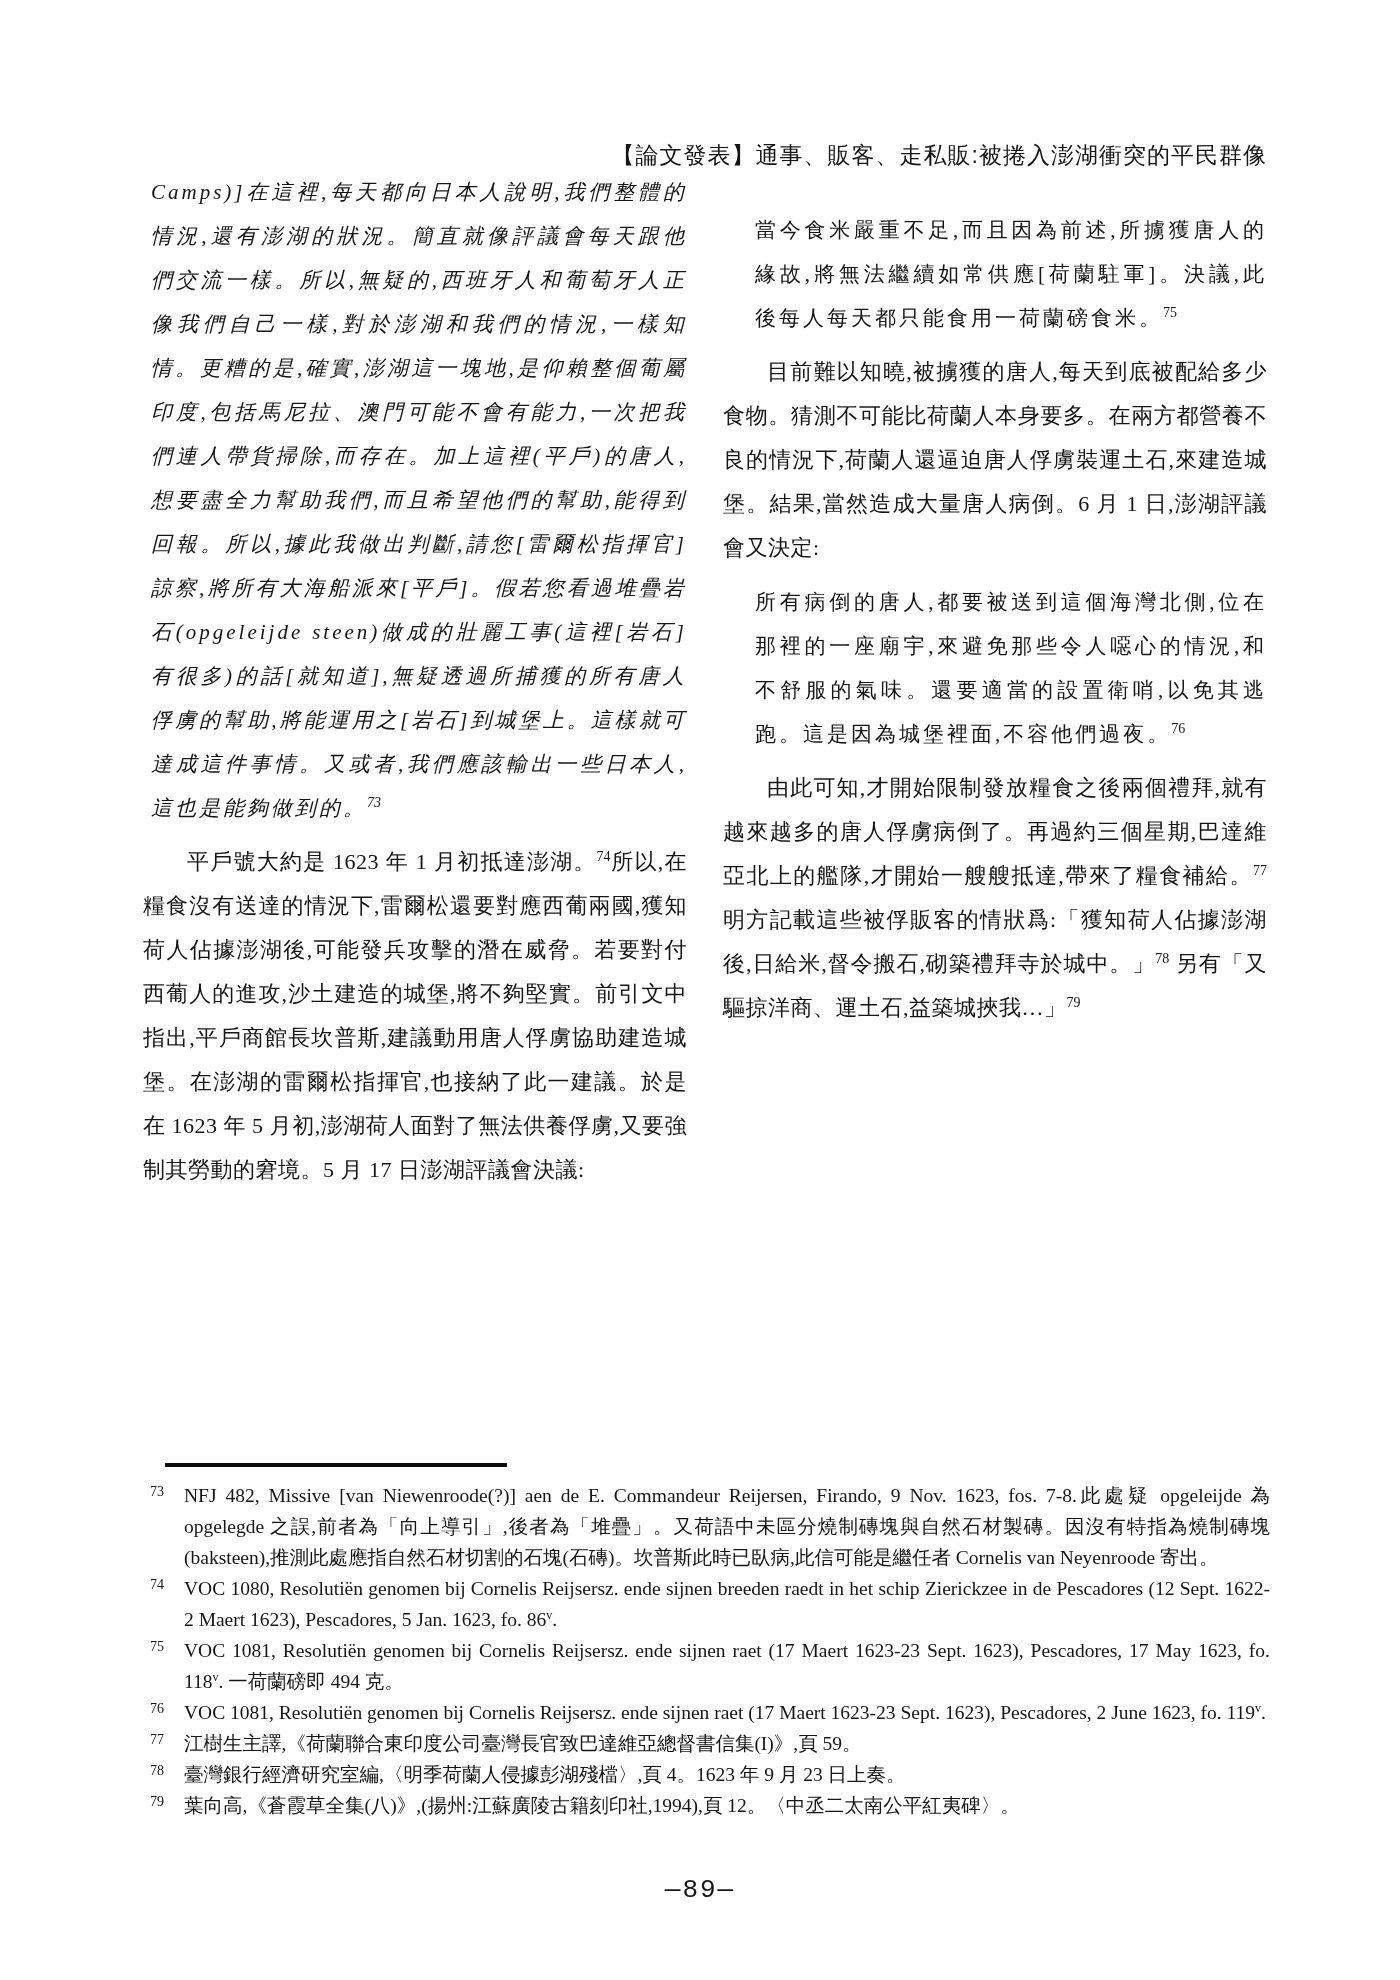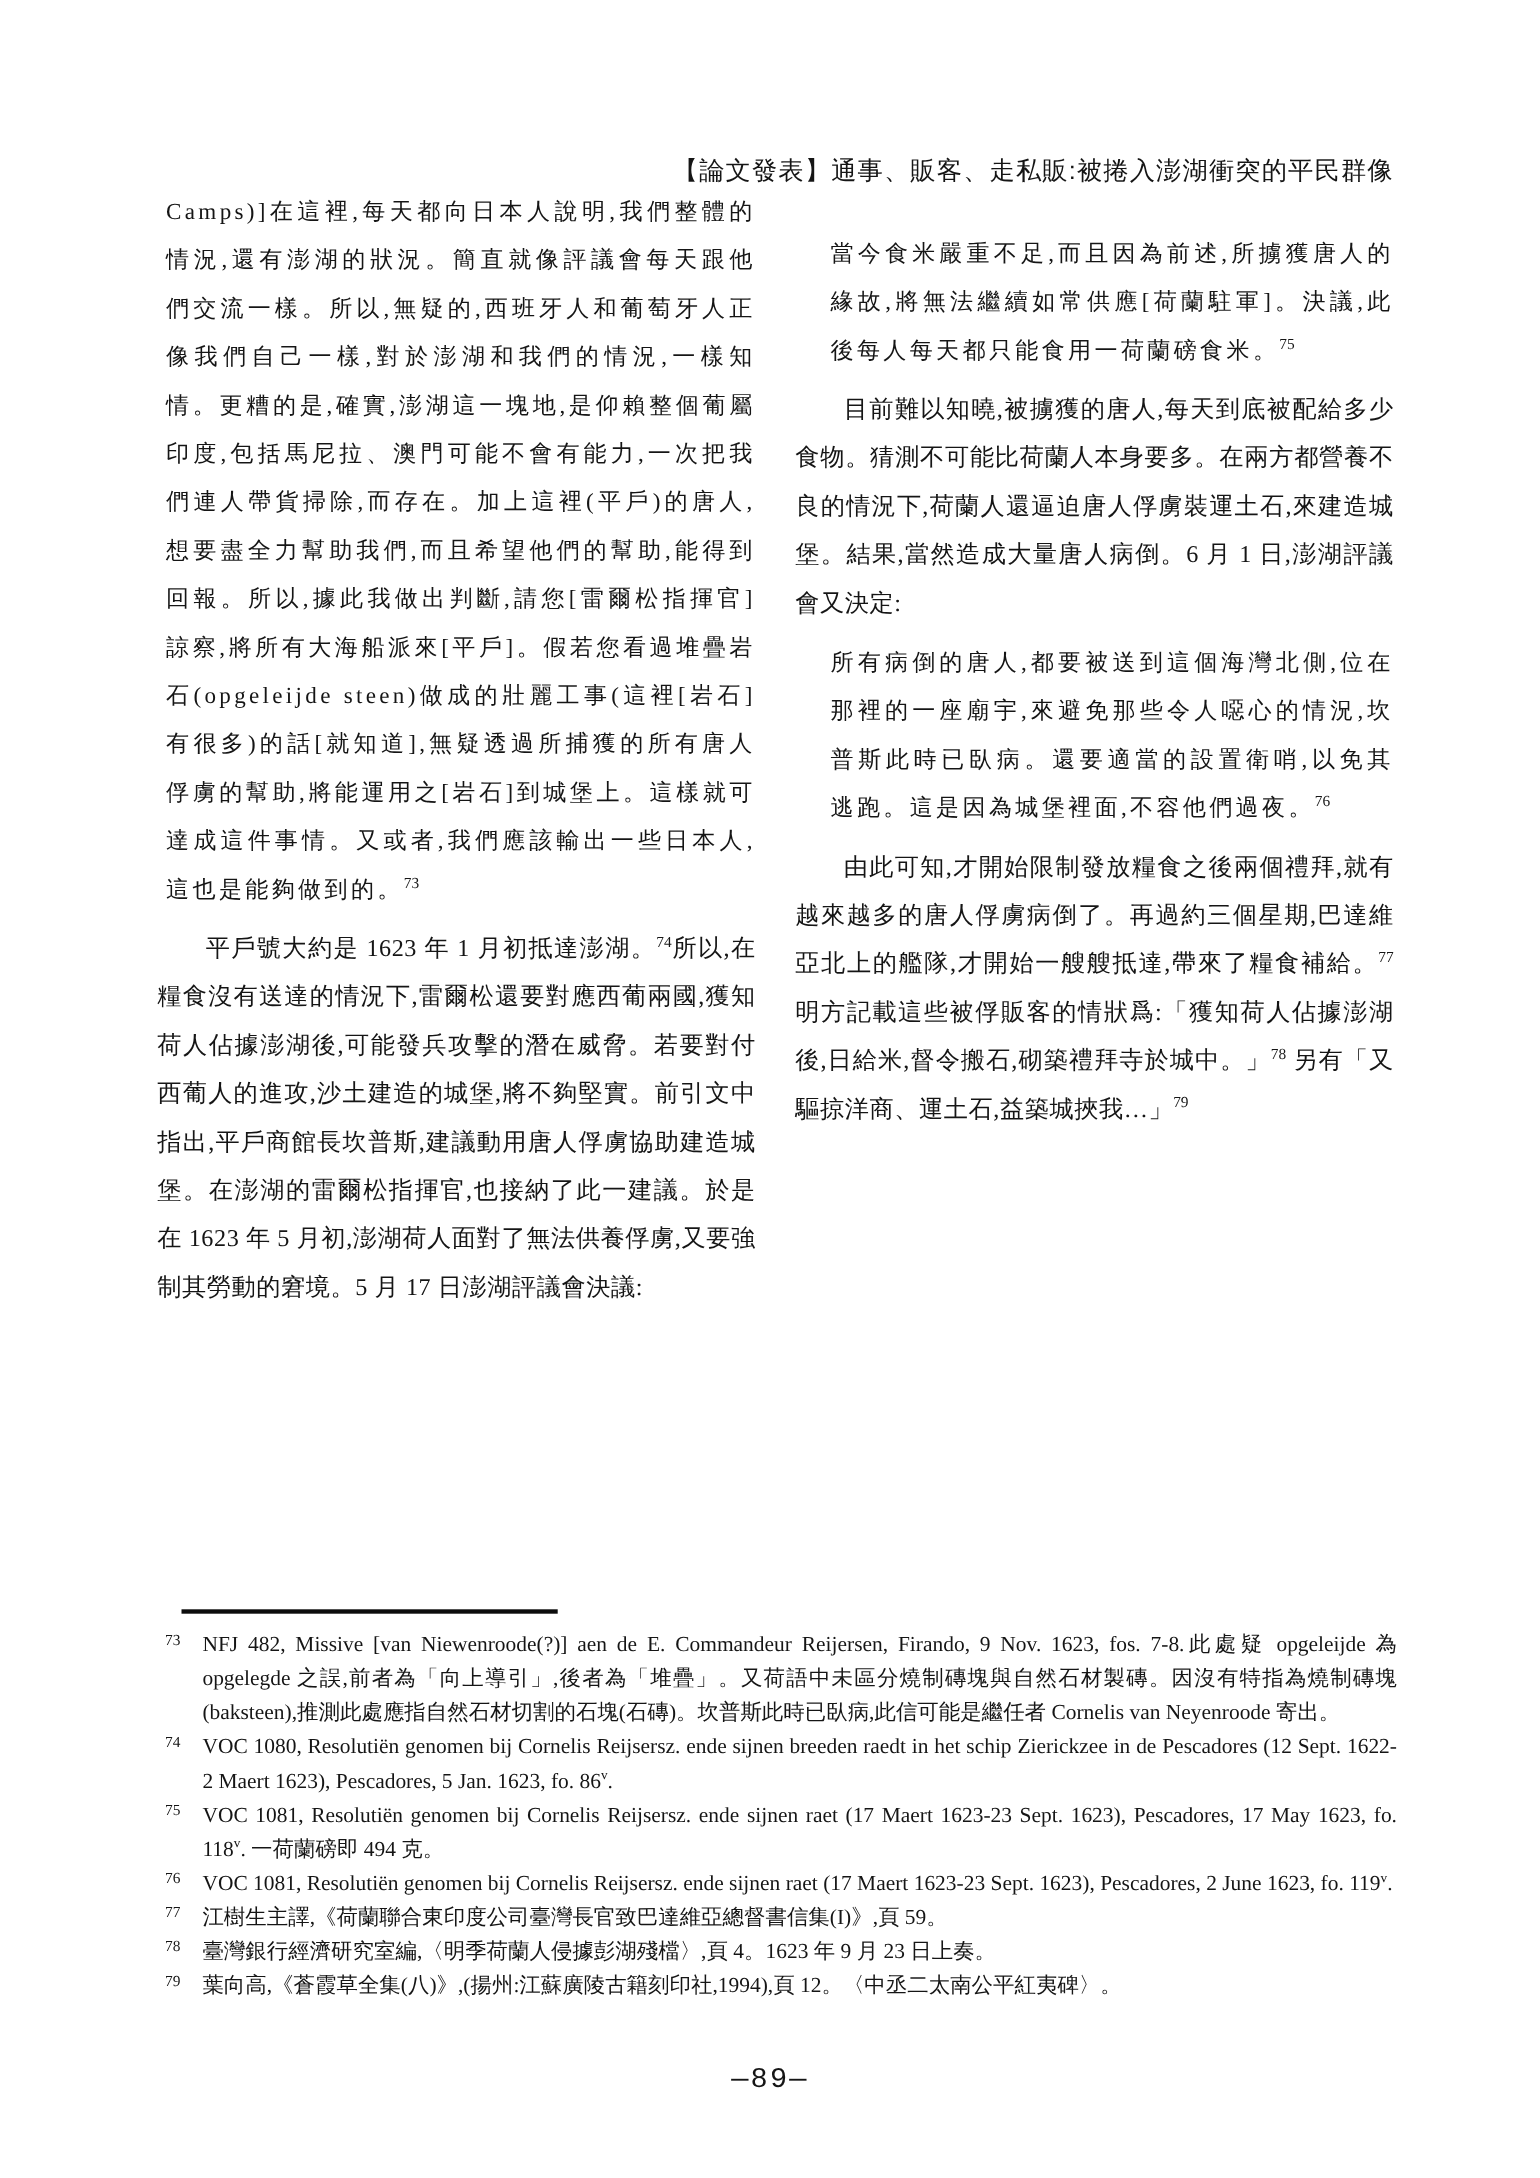--- a/index.html
+++ b/index.html
@@ -35,21 +35,21 @@
     line-height:44px;
     letter-spacing:0.5px;
   }
   p.block + p.block{margin-top:10px;}
   p.paragraph.indent{text-indent:2em;}
   p.quote{
     font-size:21px;
     line-height:44px;
     letter-spacing:3px;
   }
-  .col-left p.quote{margin-left:8px;}
+  .col-left p.quote{margin-left:8px;font-style:italic;}
   .col-right p.quote{margin-left:32px;}
   .col-right p.quote:first-child{margin-top:38px;}
   sup.fnref{
     font-size:14px;
     letter-spacing:0;
     line-height:0;
     vertical-align:super;
   }
   .footnote-sep{
     position:absolute;
@@ -93,21 +93,21 @@
   <div class="running-header">【論文發表】通事、販客、走私販:被捲入澎湖衝突的平民群像</div>
 
   <div class="columns">
     <div class="col col-left" id="col-left">
         <p class="block quote"><span>Camps)]在這裡,每天都向日本人說明,我們整體的情況,還有澎湖的狀況。簡直就像評議會每天跟他們交流一樣。所以,無疑的,西班牙人和葡萄牙人正像我們自己一樣,對於澎湖和我們的情況,一樣知情。更糟的是,確實,澎湖這一塊地,是仰賴整個葡屬印度,包括馬尼拉、澳門可能不會有能力,一次把我們連人帶貨掃除,而存在。加上這裡(平戶)的唐人,想要盡全力幫助我們,而且希望他們的幫助,能得到回報。所以,據此我做出判斷,請您[雷爾松指揮官]諒察,將所有大海船派來[平戶]。假若您看過堆疊岩石(opgeleijde steen)做成的壯麗工事(這裡[岩石]有很多)的話[就知道],無疑透過所捕獲的所有唐人俘虜的幫助,將能運用之[岩石]到城堡上。這樣就可達成這件事情。又或者,我們應該輸出一些日本人,這也是能夠做到的。</span><sup class="fnref">73</sup></p>
         <p class="block paragraph indent"><span>平戶號大約是 1623 年 1 月初抵達澎湖。</span><sup class="fnref">74</sup><span>所以,在糧食沒有送達的情況下,雷爾松還要對應西葡兩國,獲知荷人佔據澎湖後,可能發兵攻擊的潛在威脅。若要對付西葡人的進攻,沙土建造的城堡,將不夠堅實。前引文中指出,平戶商館長坎普斯,建議動用唐人俘虜協助建造城堡。在澎湖的雷爾松指揮官,也接納了此一建議。於是在 1623 年 5 月初,澎湖荷人面對了無法供養俘虜,又要強制其勞動的窘境。5 月 17 日澎湖評議會決議:</span></p>
       </div>
     <div class="col col-right" id="col-right">
         <p class="block quote"><span>當今食米嚴重不足,而且因為前述,所擄獲唐人的緣故,將無法繼續如常供應[荷蘭駐軍]。決議,此後每人每天都只能食用一荷蘭磅食米。</span><sup class="fnref">75</sup></p>
         <p class="block paragraph indent"><span>目前難以知曉,被擄獲的唐人,每天到底被配給多少食物。猜測不可能比荷蘭人本身要多。在兩方都營養不良的情況下,荷蘭人還逼迫唐人俘虜裝運土石,來建造城堡。結果,當然造成大量唐人病倒。6 月 1 日,澎湖評議會又決定:</span></p>
-        <p class="block quote"><span>所有病倒的唐人,都要被送到這個海灣北側,位在那裡的一座廟宇,來避免那些令人噁心的情況,坎普斯此時已臥病。還要適當的設置衛哨,以免其逃跑。這是因為城堡裡面,不容他們過夜。</span><sup class="fnref">76</sup></p>
+        <p class="block quote"><span>所有病倒的唐人,都要被送到這個海灣北側,位在那裡的一座廟宇,來避免那些令人噁心的情況,和不舒服的氣味。還要適當的設置衛哨,以免其逃跑。這是因為城堡裡面,不容他們過夜。</span><sup class="fnref">76</sup></p>
         <p class="block paragraph indent"><span>由此可知,才開始限制發放糧食之後兩個禮拜,就有越來越多的唐人俘虜病倒了。再過約三個星期,巴達維亞北上的艦隊,才開始一艘艘抵達,帶來了糧食補給。</span><sup class="fnref">77</sup><span> 明方記載這些被俘販客的情狀爲:「獲知荷人佔據澎湖後,日給米,督令搬石,砌築禮拜寺於城中。」</span><sup class="fnref">78</sup><span> 另有「又驅掠洋商、運土石,益築城挾我…」</span><sup class="fnref">79</sup></p>
       </div>
   </div>
 
   <div class="footnote-sep"></div>
 
   <div class="footnotes" id="footnotes">
       <div class="footnote"><span class="fn-num">73</span><span class="fn-text"><span>NFJ 482, Missive [van Niewenroode(?)] aen de E. Commandeur Reijersen, Firando, 9 Nov. 1623, fos. 7-8.此處疑 opgeleijde 為 opgelegde 之誤,前者為「向上導引」,後者為「堆疊」。又荷語中未區分燒制磚塊與自然石材製磚。因沒有特指為燒制磚塊(baksteen),推測此處應指自然石材切割的石塊(石磚)。坎普斯此時已臥病,此信可能是繼任者 Cornelis van Neyenroode 寄出。</span></span></div>
       <div class="footnote"><span class="fn-num">74</span><span class="fn-text"><span>VOC 1080, Resolutiën genomen bij Cornelis Reijsersz. ende sijnen breeden raedt in het schip Zierickzee in de Pescadores (12 Sept. 1622-2 Maert 1623), Pescadores, 5 Jan. 1623, fo. 86</span><sup class="fnref">v</sup><span>.</span></span></div>
       <div class="footnote"><span class="fn-num">75</span><span class="fn-text"><span>VOC 1081, Resolutiën genomen bij Cornelis Reijsersz. ende sijnen raet (17 Maert 1623-23 Sept. 1623), Pescadores, 17 May 1623, fo. 118</span><sup class="fnref">v</sup><span>. 一荷蘭磅即 494 克。</span></span></div>

